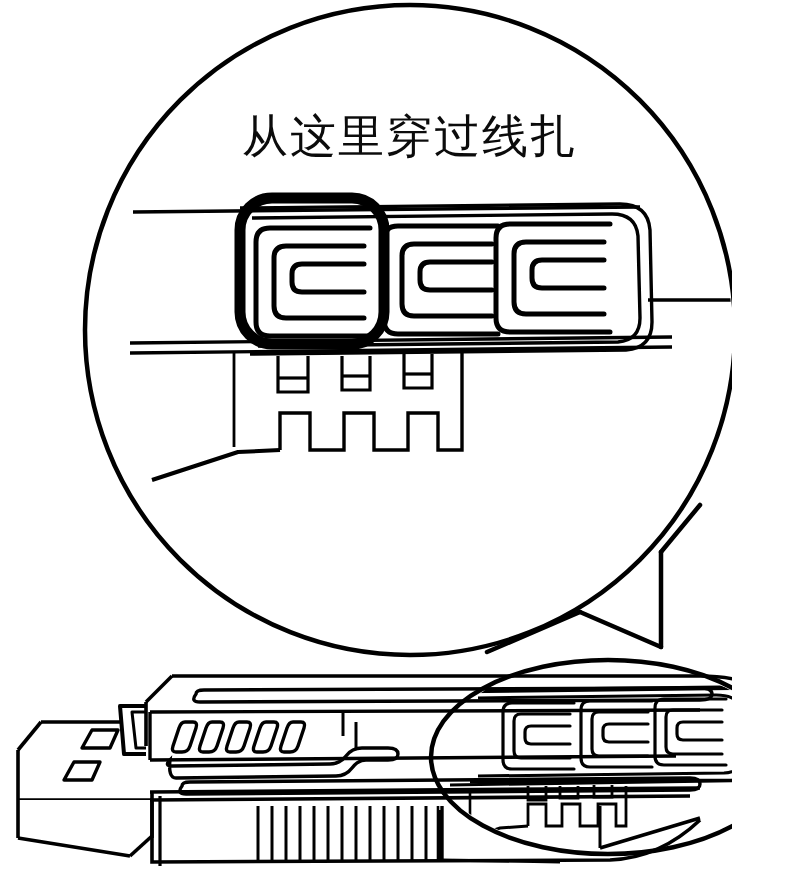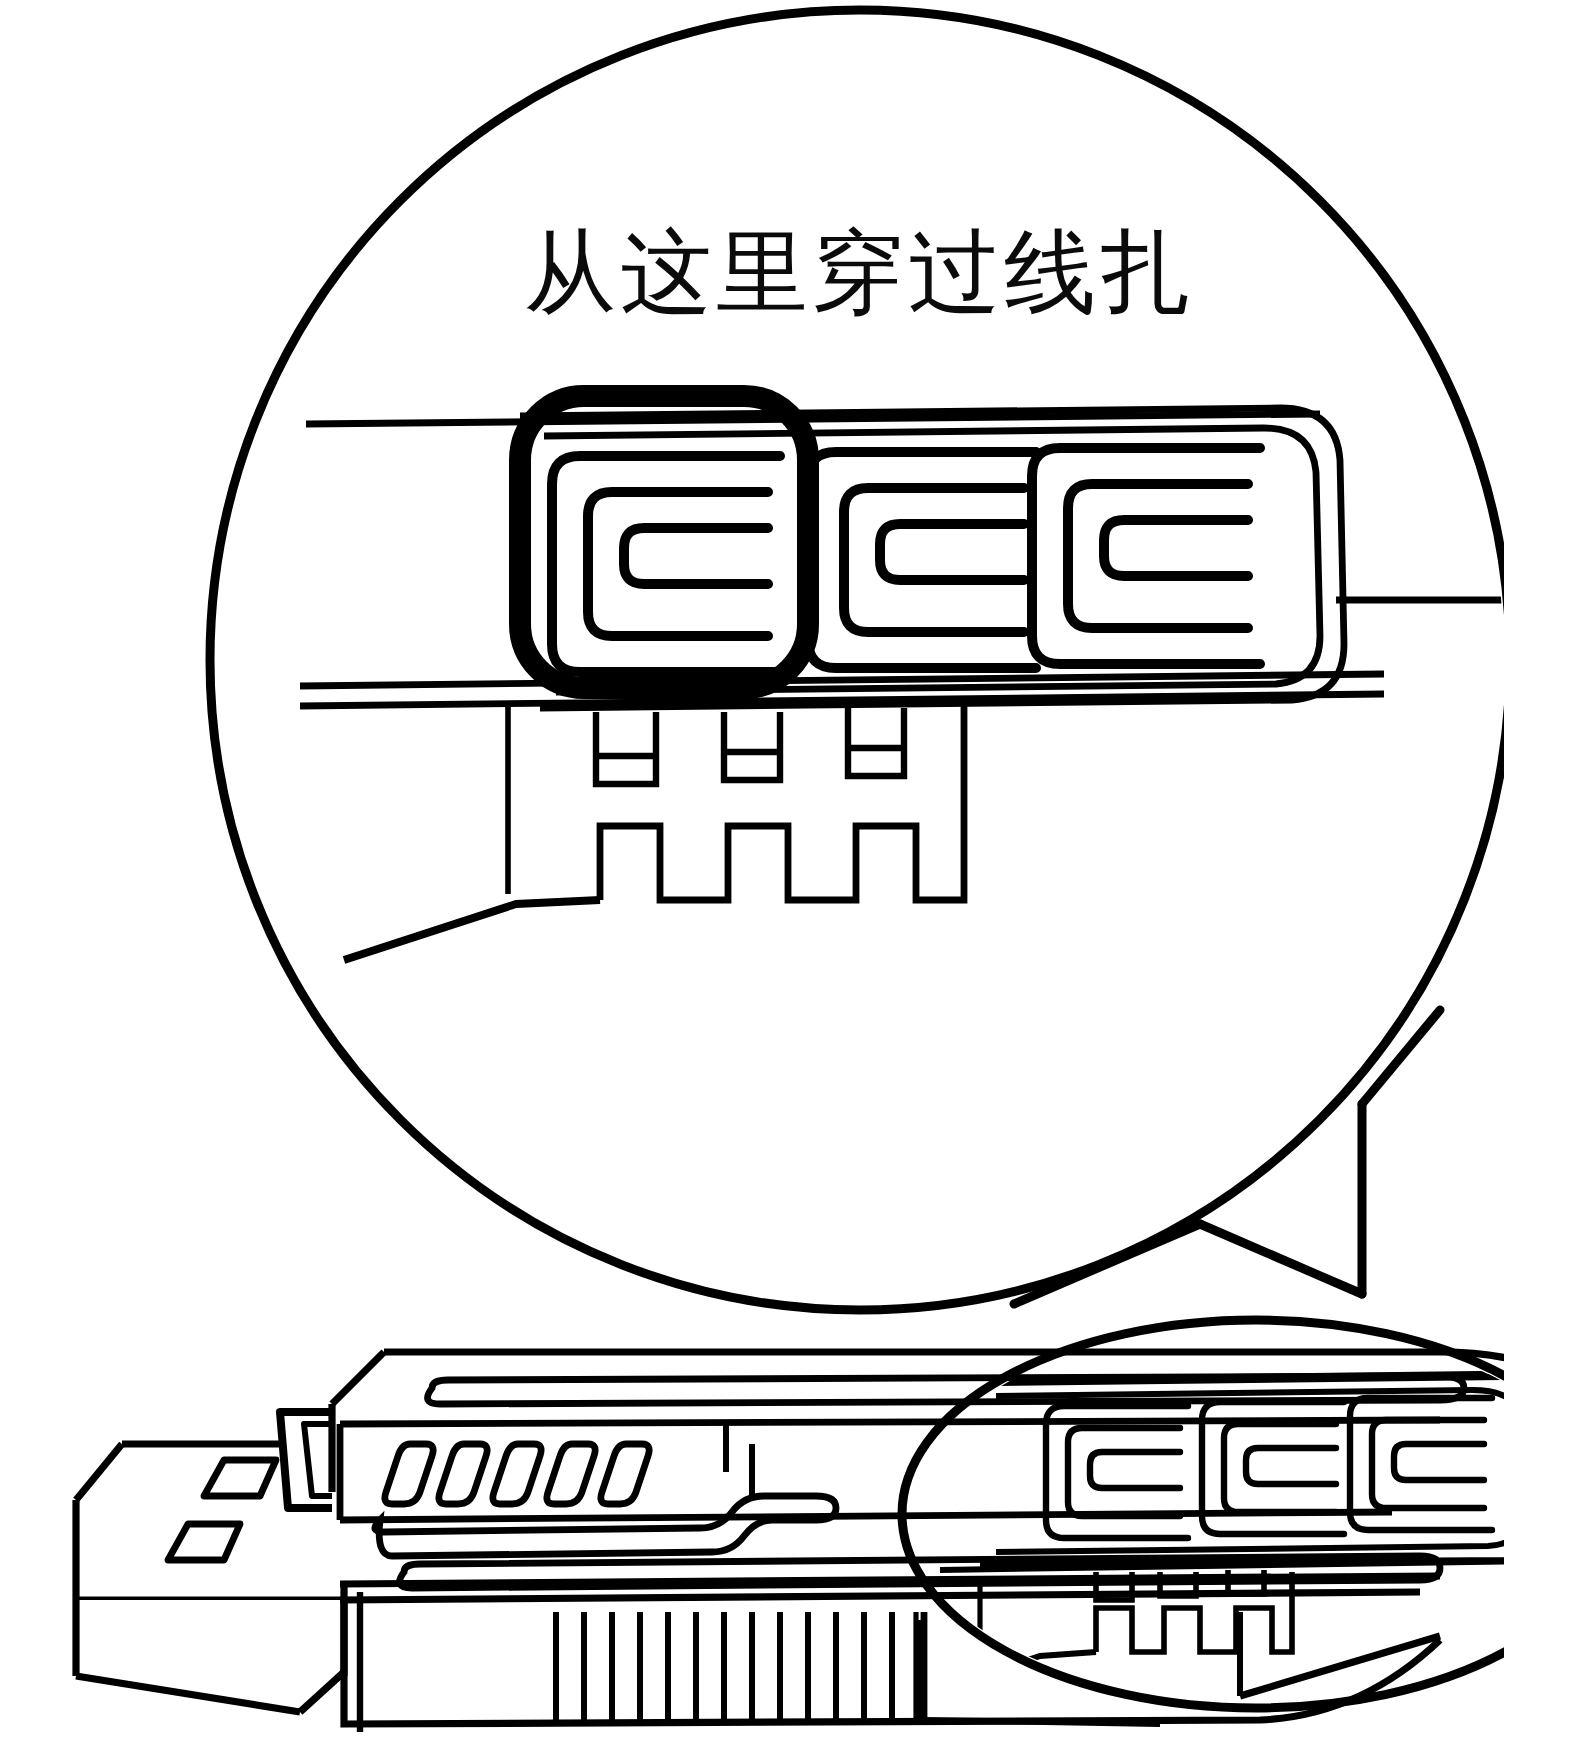--- a/index.html
+++ b/index.html
@@ -10,21 +10,20 @@
   }
   body {
     font-family: "DejaVu Sans", "Liberation Sans", sans-serif;
   }
   #stage {
     position: relative;
     width: 732px;
     height: 870px;
     background: #ffffff;
     overflow: hidden;
-    margin-left: 20px;
   }
   #art {
     position: absolute;
     left: 0;
     top: 0;
     width: 792px;
     height: 870px;
     display: block;
   }
   .callout-label {

